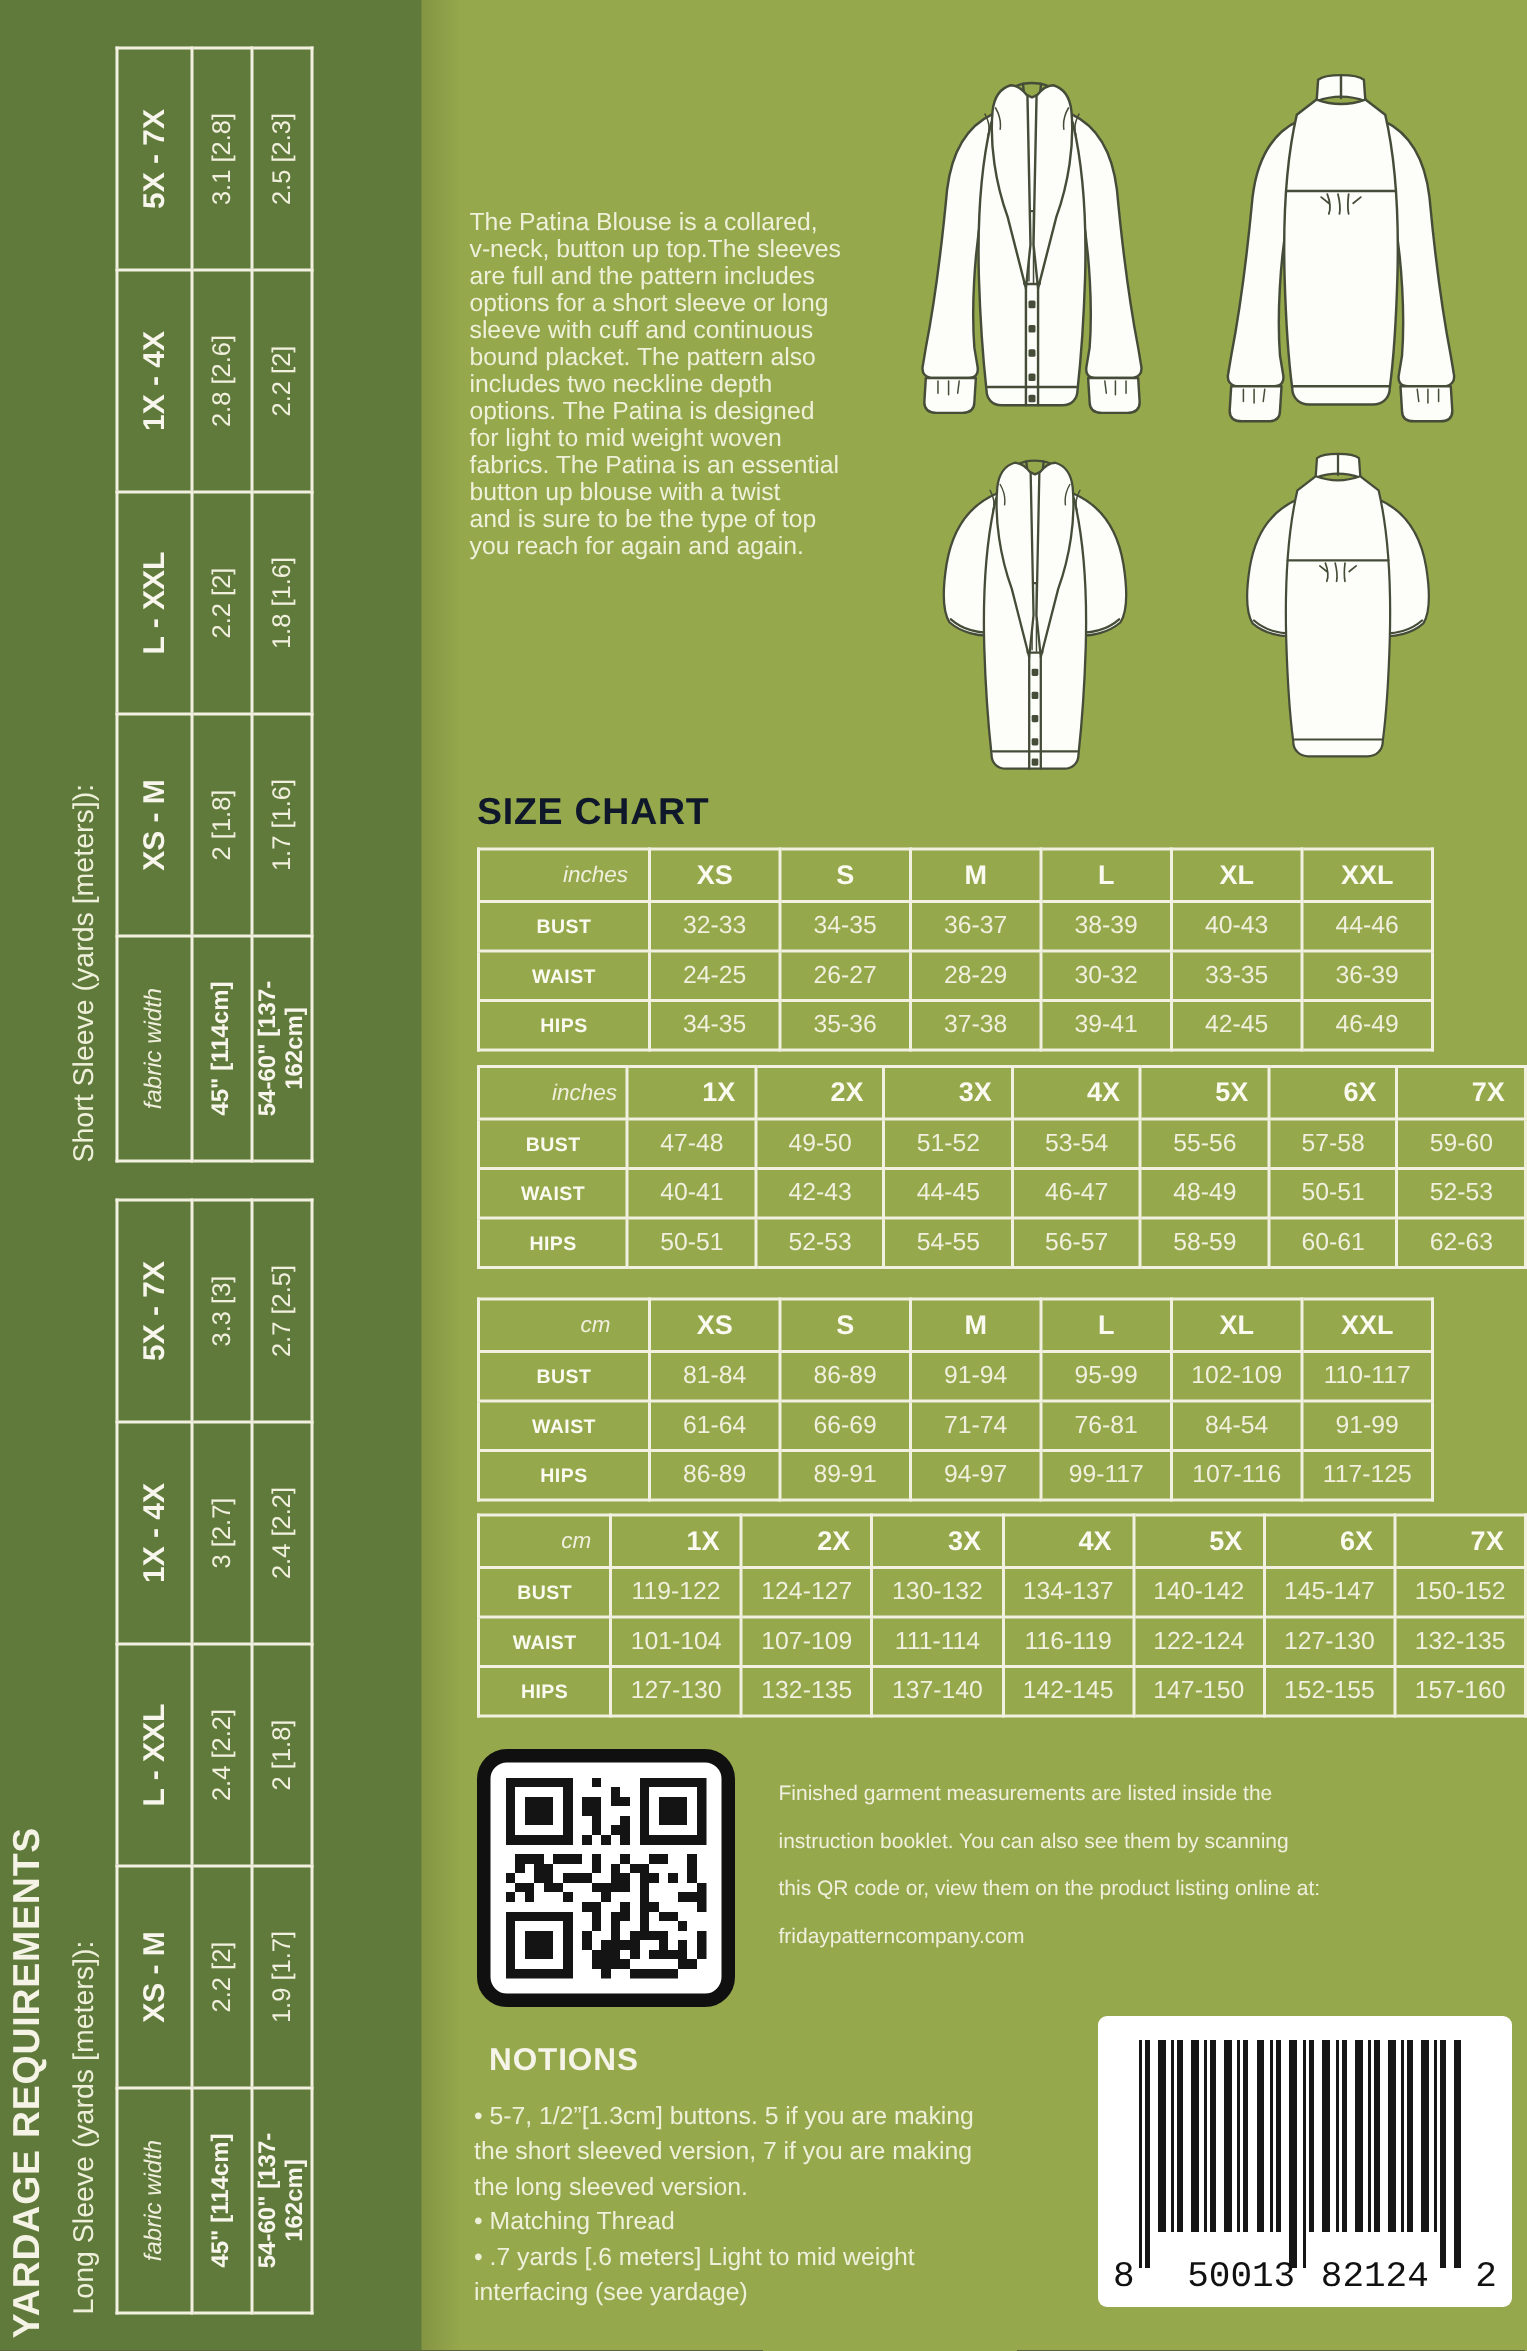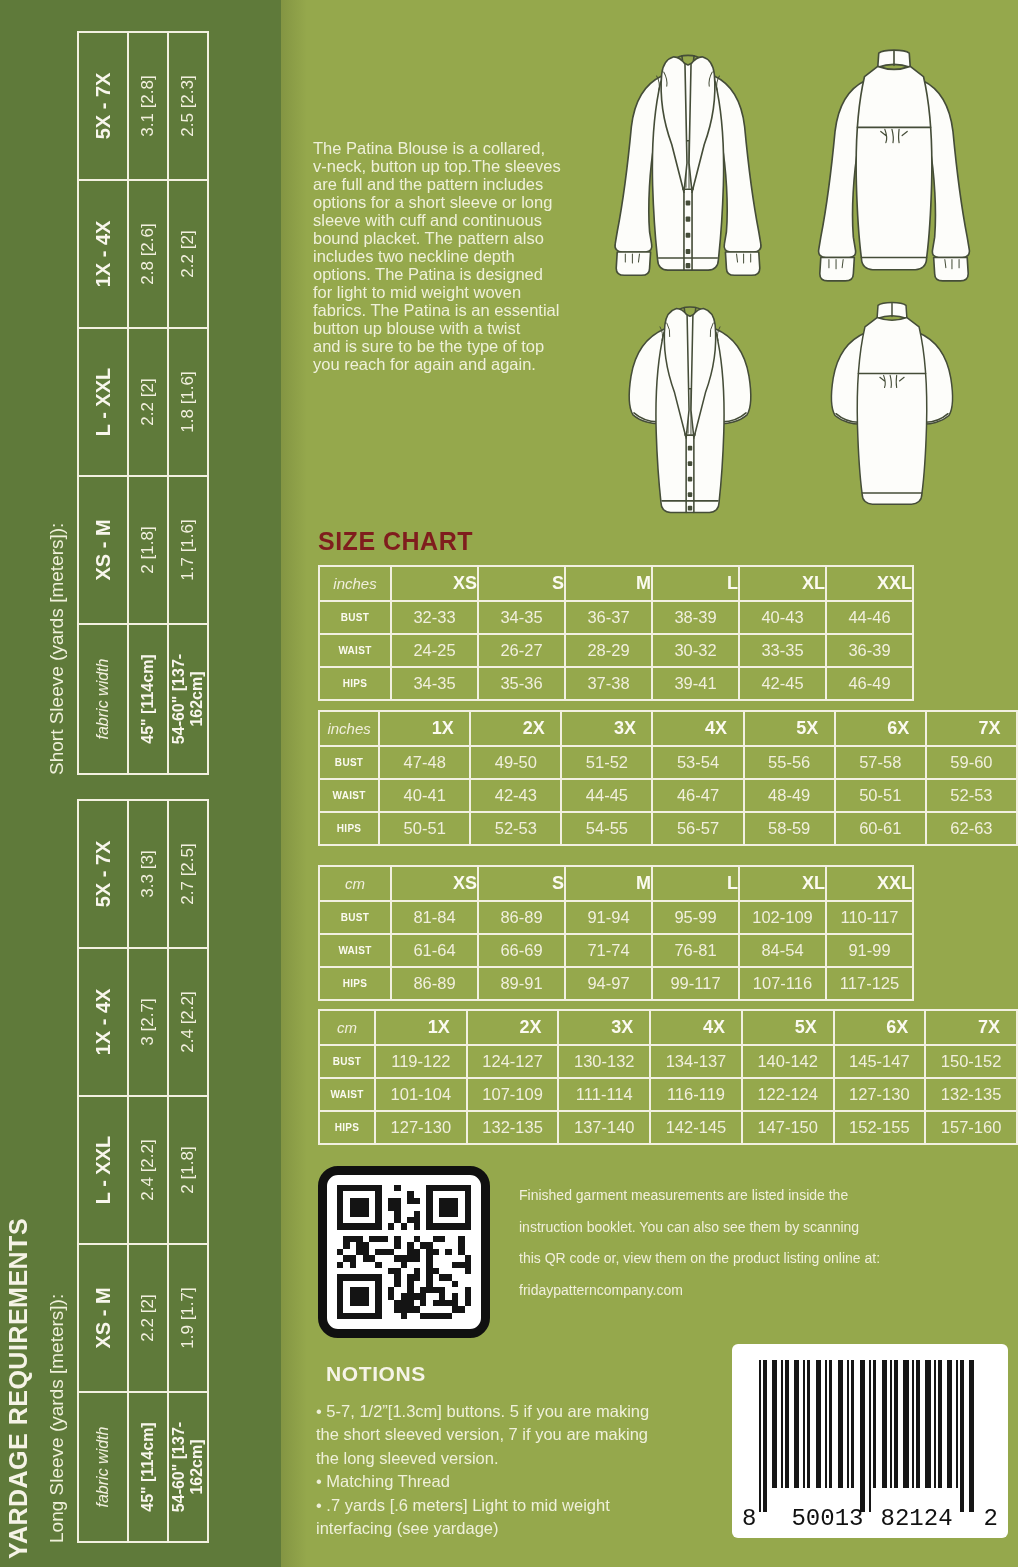--- a/index.html
+++ b/index.html
@@ -30,30 +30,30 @@
         color:#eff0da;white-space:pre-line;}
 
   
   .draw{position:absolute;}
   .lsf{left:597px;top:40px;width:182px;height:246px;}
   .lsb{left:797px;top:44px;width:194px;height:244px;}
   .ssf{left:597px;top:294px;width:186px;height:232px;}
   .ssb{left:793px;top:297px;width:198px;height:224px;}
 
   
-  .sc-title{position:absolute;left:318px;top:527px;margin:0;font-size:25px;letter-spacing:.5px;color:#7f1d1d;}
+  .sc-title{position:absolute;left:318px;top:527px;margin:0;font-size:25px;letter-spacing:.5px;color:#0f172a;}
   .sc{position:absolute;left:318px;}
   .t1{top:565px;} .t2{top:710px;} .t3{top:865px;} .t4{top:1009px;}
   .sc table{border-collapse:collapse;}
   .sc th,.sc td{border:2px solid #f2f0e0;text-align:center;padding:0;}
   .sc th{height:33px;font-size:18px;color:#fbfaf0;}
-  .sc th.unit-h{font-style:italic;font-weight:normal;font-size:15px;color:#f1efdd;}
+  .sc th.unit-h{font-style:italic;font-weight:normal;font-size:15px;color:#f1efdd;padding-left:42px;}
   .sc td{height:31px;font-size:16.5px;color:#f1efdd;}
-  .sc td.rowlab{font-weight:bold;font-size:10px;color:#fbfaf0;letter-spacing:.3px;}
-  .cols7 th:first-child{width:70px;} .cols7 th:not(:first-child){width:85px;text-align:right;}
+  .sc td.rowlab{font-weight:bold;font-size:13px;color:#fbfaf0;letter-spacing:.3px;}
+  .cols7 th:first-child{width:70px;} .cols7 th:not(:first-child){width:85px;}
   .cols8 th:first-child{width:70px;} .cols8 th:not(:first-child){width:78px;padding-left:36px;}
 
   
   .qr-box{position:absolute;left:318px;top:1166px;width:172px;height:172px;background:#fff;
           border:9px solid #101010;border-radius:20px;box-sizing:border-box;padding:10px;}
   .qr-box svg{width:100%;height:100%;display:block;}
   .qr-note{position:absolute;left:519px;top:1180px;margin:0;font-size:14px;line-height:31.5px;
            color:#f1efdd;white-space:pre-line;}
 
   

